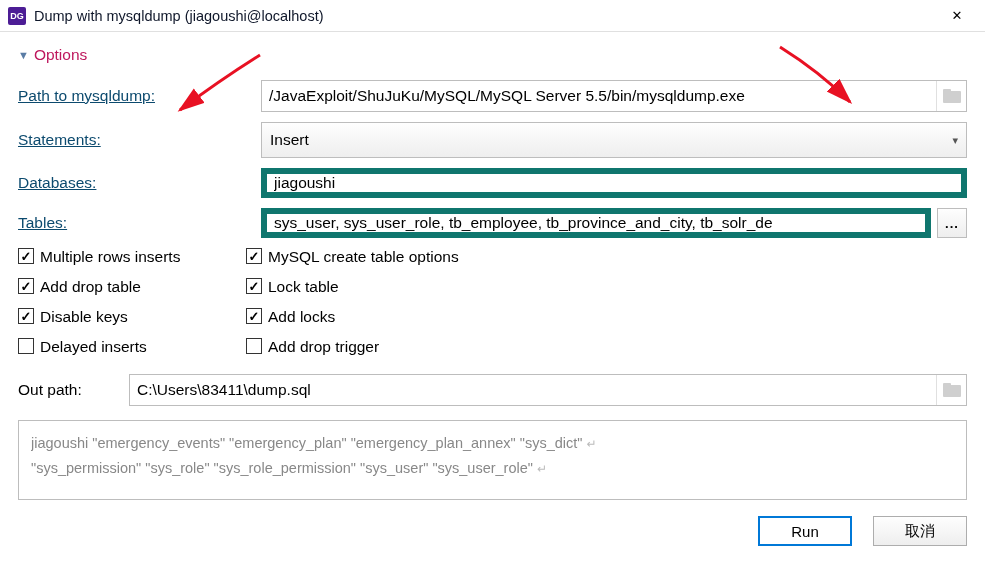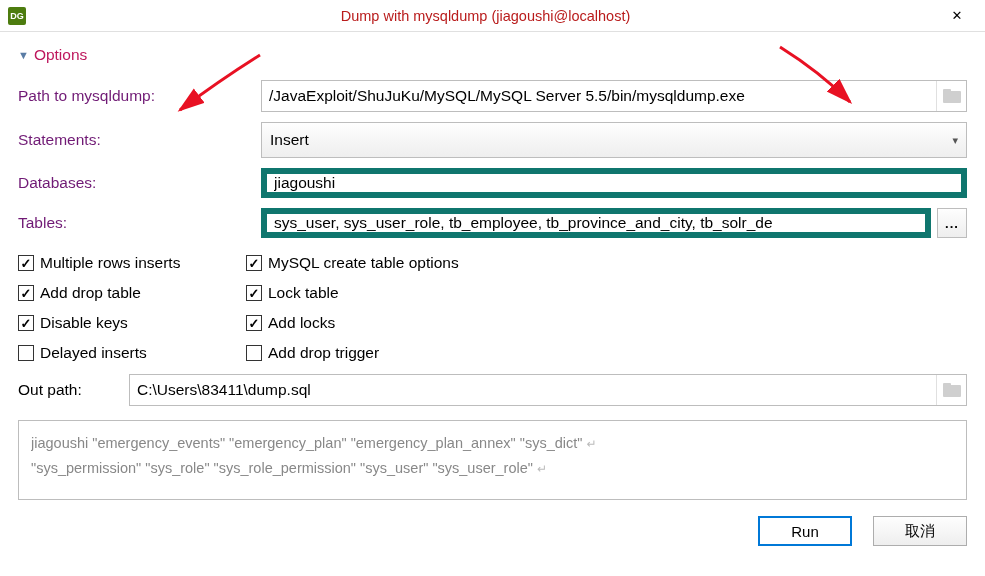--- a/index.html
+++ b/index.html
@@ -1,40 +1,40 @@
 <!DOCTYPE html>
 <html><head>
   <meta charset="utf-8">
   <style>
     * { box-sizing: border-box; margin: 0; padding: 0; }
     body { font-family: "Segoe UI", Tahoma, sans-serif; font-size: 14px; background: #fff; width: 985px; height: 576px; position: relative; overflow: hidden; }
     .titlebar { height: 32px; background: #fff; border-bottom: 1px solid #e0e0e0; display: flex; align-items: center; padding: 0 8px; }
-    .app-icon { width: 18px; height: 18px; background: #4d7c0f; border-radius: 2px; display: inline-flex; align-items: center; justify-content: center; color: #fff; font-size: 9px; font-weight: bold; margin-right: 8px; }
-    .title-text { flex: 1; font-size: 14.5px; color: #b91c1c; text-align: center; }
+    .app-icon { width: 18px; height: 18px; background: #4c1d95; border-radius: 2px; display: inline-flex; align-items: center; justify-content: center; color: #fff; font-size: 9px; font-weight: bold; margin-right: 8px; }
+    .title-text { flex: 1; font-size: 14.5px; color: #0f172a; }
     .close-btn { width: 40px; height: 32px; display: flex; align-items: center; justify-content: center; cursor: pointer; font-size: 13px; }
     .content { padding: 14px 18px 6px 18px; }
     .section-header { display: flex; align-items: center; margin-bottom: 16px; cursor: pointer; }
     .section-triangle { color: #5a7ca5; margin-right: 5px; font-size: 11px; }
     .section-title { color: #be185d; font-size: 15.5px; }
     .form-row { display: flex; align-items: center; margin-bottom: 10px; min-height: 30px; }
-    .form-label { width: 228px; flex-shrink: 0; font-size: 15.5px; color: #701a75; }
+    .form-label { width: 228px; flex-shrink: 0; font-size: 15.5px; color: #0c4a6e; text-decoration: underline; }
     .form-field { flex: 1; display: flex; align-items: center; padding-left: 15px; }
     .text-input { flex: 1; height: 30px; border: 6px solid #0f766e; padding: 0 7px; font-size: 15.5px; background: #fff; font-family: inherit; }
     .select-wrap { flex: 1; height: 36px; border: 1px solid #bdbdbd; background: linear-gradient(#fefefe,#eeeeee); display: flex; align-items: center; padding: 0 8px; cursor: pointer; }
     .select-text { flex: 1; font-size: 15.5px; }
     .select-arrow { font-size: 11px; color: #555; }
     .folder-btn { width: 30px; height: 30px; border: none; background: #e8e8e8; margin-left: -1px; display: flex; align-items: center; justify-content: center; cursor: pointer; border-left: 1px solid #bdbdbd; }
     .folder-icon { width: 18px; height: 14px; position: relative; }
     .folder-icon::before { content: ""; position: absolute; top: 2px; left: 0; width: 18px; height: 12px; background: #cfcfcf; border-radius: 1px; }
     .folder-icon::after { content: ""; position: absolute; top: 0; left: 0; width: 8px; height: 4px; background: #cfcfcf; border-radius: 1px 1px 0 0; }
     .ellipsis-btn { width: 30px; height: 30px; border: 1px solid #bdbdbd; background: linear-gradient(#fefefe,#eeeeee); margin-left: 6px; display: flex; align-items: center; justify-content: center; cursor: pointer; font-weight: bold; letter-spacing: 1px; font-size: 13px; }
     .checkboxes { display: flex; margin-top: 4px; margin-bottom: 6px; }
     .check-col { width: 228px; }
     .check-col2 { flex: 1; }
-    .check-item { display: flex; align-items: center; height: 30px; cursor: pointer; }
+    .check-item { display: flex; align-items: flex-start; height: 30px; cursor: pointer; }
     .cbox { width: 16px; height: 16px; border: 1px solid #333; margin-right: 6px; display: inline-flex; align-items: center; justify-content: center; background: #fff; }
     .cbox.checked::after { content: "✓"; font-size: 13px; line-height: 1; color: #000; font-weight: bold; }
     .check-label { font-size: 15.5px; }
     .outpath-row { display: flex; align-items: center; margin-bottom: 14px; }
     .outpath-label { width: 96px; font-size: 15.5px; }
     .command-box { border: 1px solid #bdbdbd; padding: 10px 12px; background: #fff; height: 80px; overflow: hidden; font-size: 14.5px; color: #888; line-height: 1.75; font-family: inherit; }
     .command-box .ln { white-space: nowrap; overflow: hidden; }
     .cr { color: #bbb; font-size: 12px; margin-left: 4px; }
     .buttons { display: flex; justify-content: flex-end; padding: 10px 18px 12px 0; gap: 21px; }
     .btn { width: 94px; height: 30px; border: 1px solid #adadad; background: linear-gradient(#fefefe,#eeeeee); font-size: 15px; cursor: pointer; font-family: inherit; }

